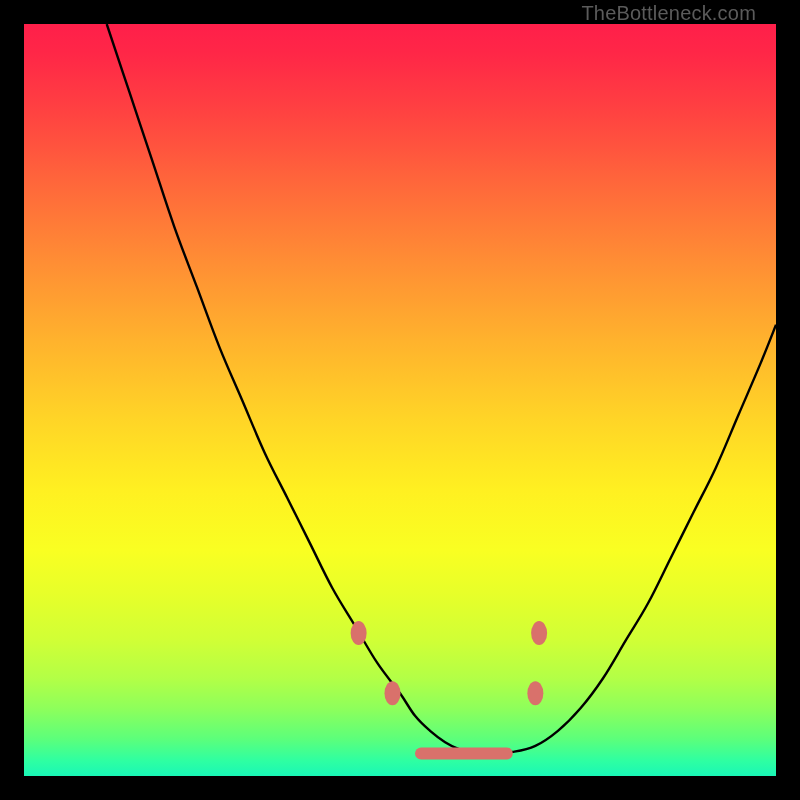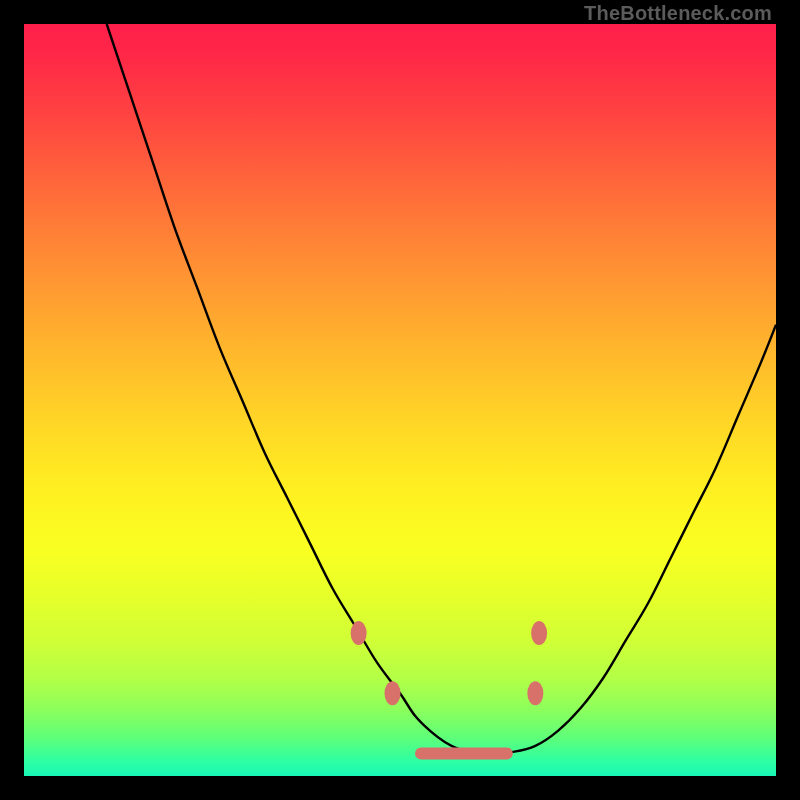--- a/index.html
+++ b/index.html
@@ -42,24 +42,24 @@
       #b3ff46 87%,
       #8eff5b 91%,
       #5dff7a 95%,
       #2effa2 98%,
       #19f7b7 100%
     );
   }
   .attribution {
     position: absolute;
     top: 2px;
-    right: 28px;
+    right: 44px;
     color: #5b5b5b;
     font-size: 20px;
-    font-weight: 700;
+    font-weight: 400;
     letter-spacing: 0.2px;
   }
   svg.curve {
     position: absolute;
     inset: 0;
     width: 752px;
     height: 752px;
   }
 </style>
 </head>

